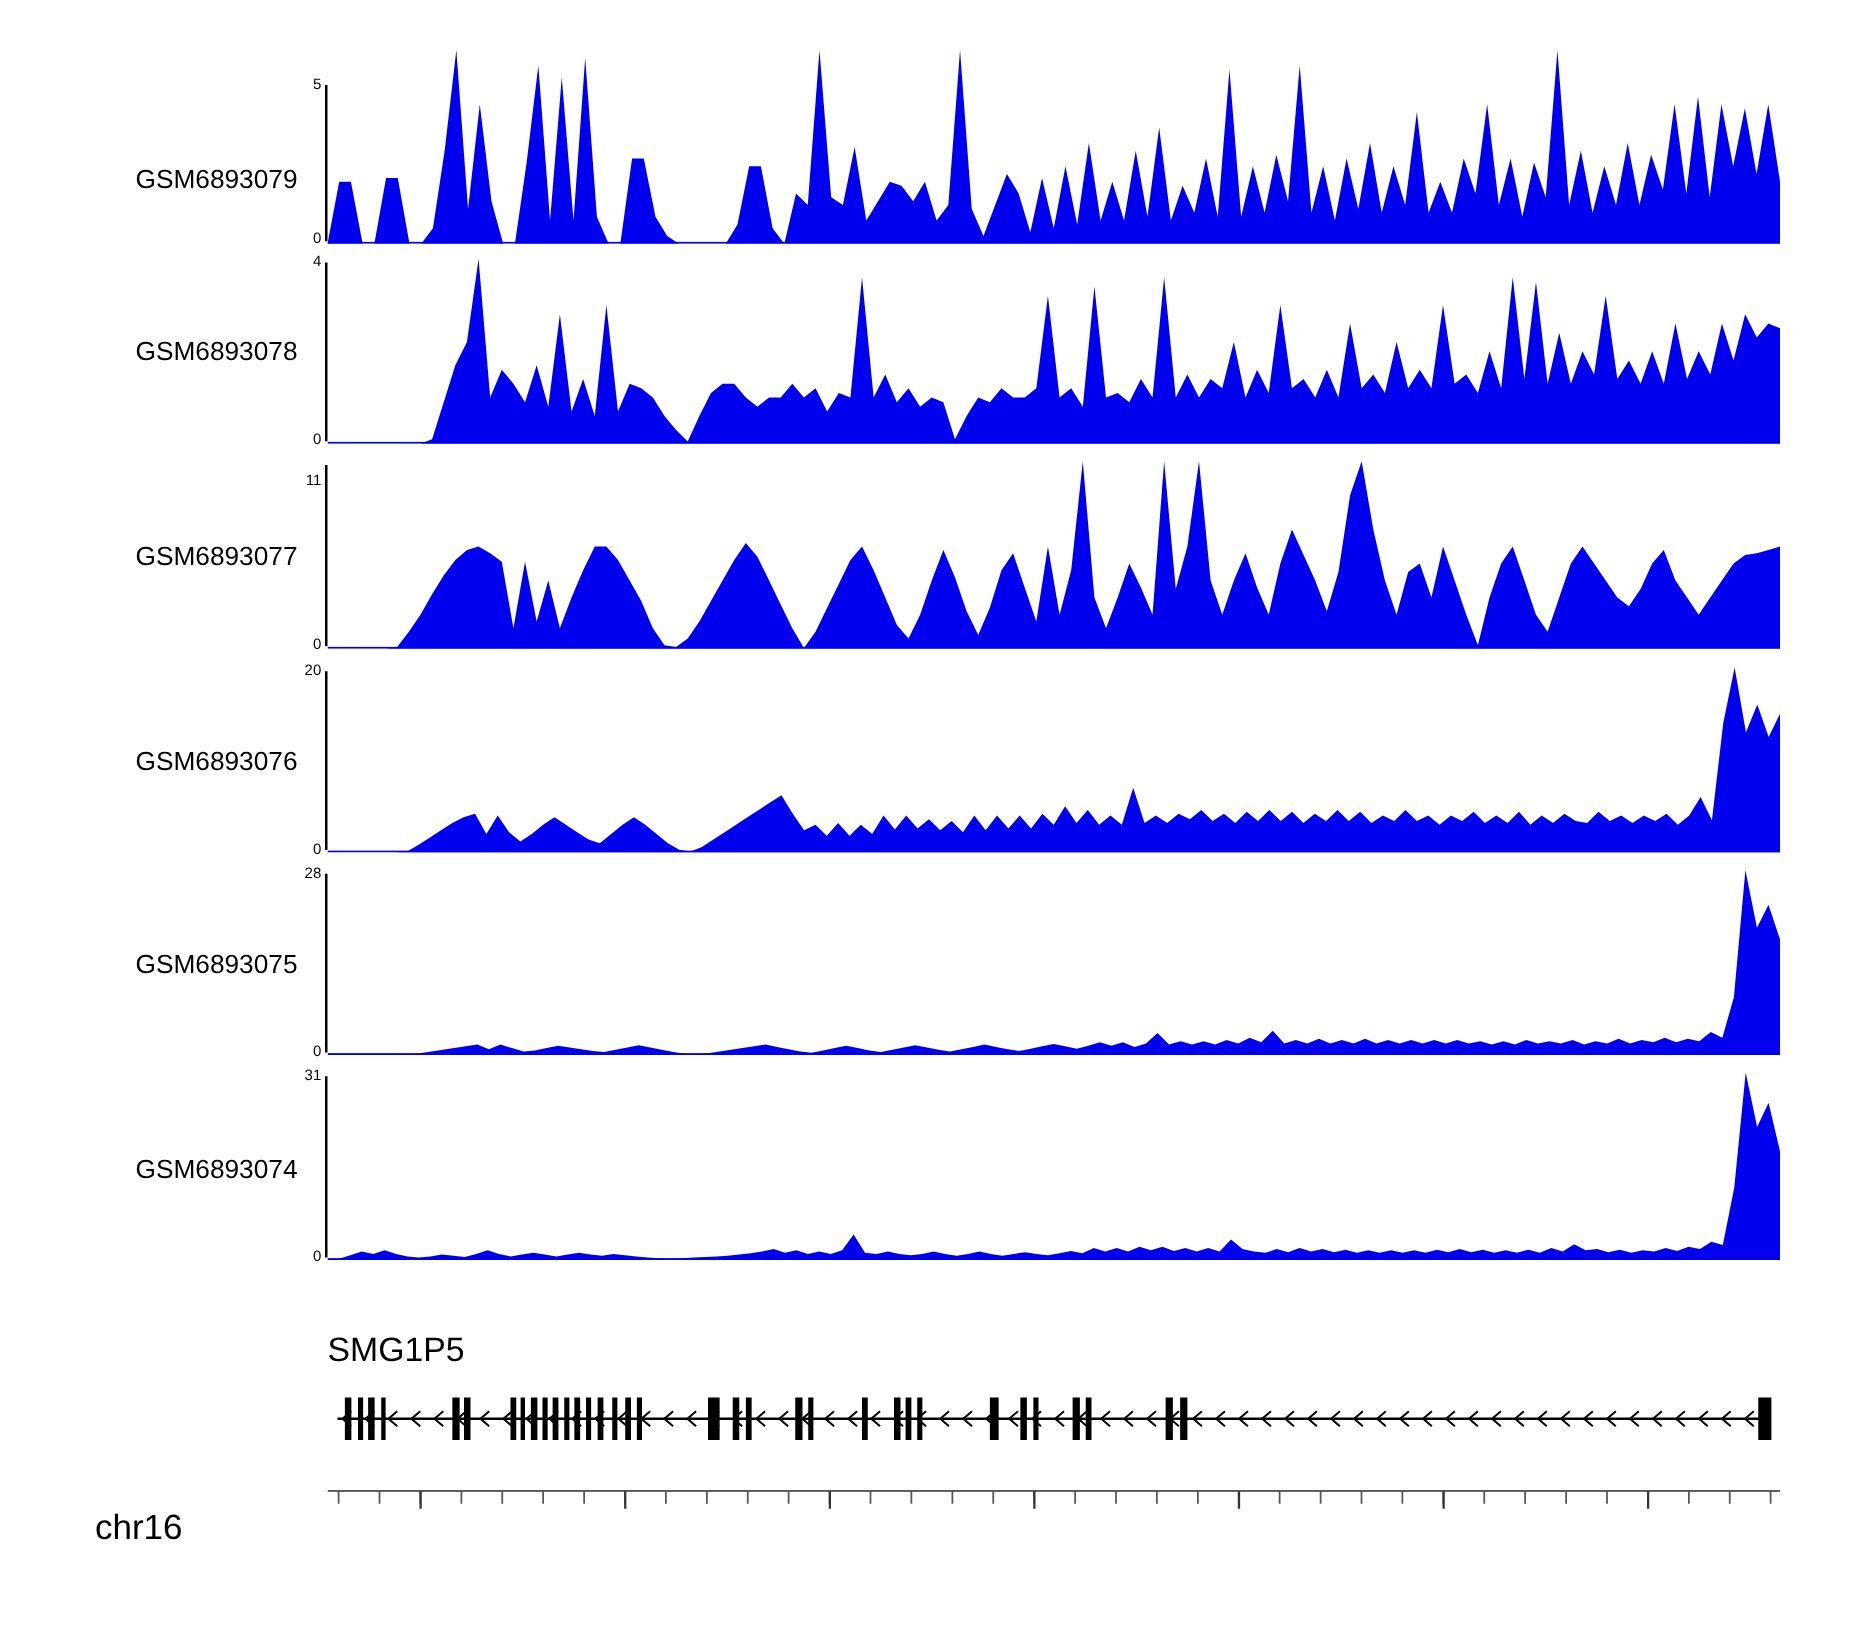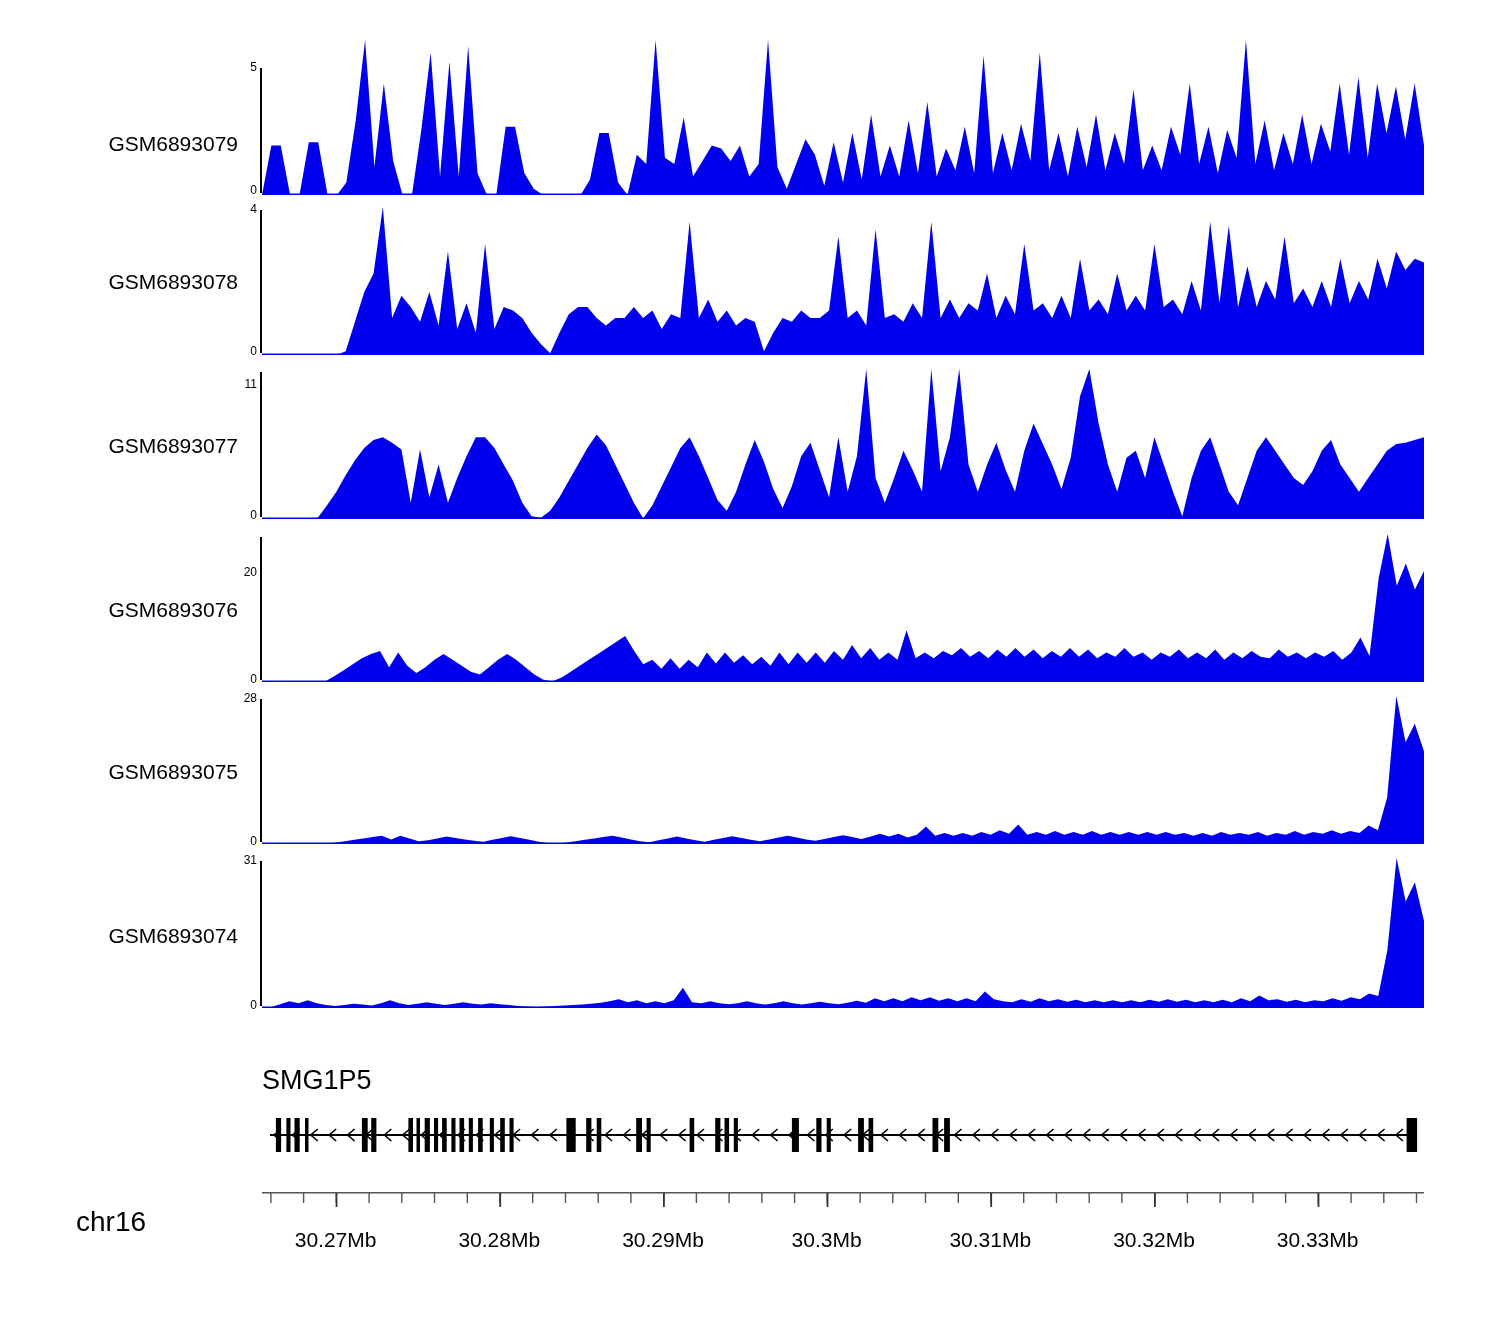--- a/index.html
+++ b/index.html
@@ -147,21 +147,21 @@
     <div class="plot-area" style="top:5px;">
       <svg class="track-svg" width="1162" height="152" viewBox="0 0 1162 152" preserveAspectRatio="none">
           <polygon points="0,152 0.00,152.00 9.30,152.00 18.59,152.00 27.89,152.00 37.18,152.00 46.48,152.00 55.78,150.64 65.07,138.36 74.37,124.73 83.66,108.36 92.96,93.36 102.26,81.09 111.55,72.91 120.85,70.18 130.14,75.64 139.44,82.45 148.74,135.64 158.03,82.45 167.33,130.18 176.62,97.45 185.92,135.64 195.22,111.09 204.51,89.27 213.81,70.18 223.10,70.18 232.40,81.09 241.70,97.45 250.99,113.82 260.29,135.64 269.58,149.27 278.88,150.64 288.18,143.82 297.47,130.18 306.77,113.82 316.06,97.45 325.36,81.09 334.66,67.45 343.95,78.36 353.25,97.45 362.54,116.55 371.84,135.64 381.14,151.32 390.43,138.36 399.73,119.27 409.02,100.18 418.32,81.09 427.62,70.18 436.91,89.27 446.21,111.09 455.50,132.91 464.80,143.82 474.10,124.73 483.39,97.45 492.69,72.91 501.98,94.73 511.28,122.00 520.58,141.09 529.87,119.27 539.17,89.27 548.46,75.64 557.76,102.91 567.06,130.18 576.35,70.18 585.65,124.73 594.94,89.27 604.24,2.00 613.54,111.09 622.83,135.64 632.13,111.09 641.42,83.82 650.72,102.91 660.02,124.73 669.31,2.00 678.61,104.27 687.90,70.18 697.20,2.00 706.50,97.45 715.79,124.73 725.09,97.45 734.38,75.64 743.68,102.91 752.98,124.73 762.27,83.82 771.57,56.55 780.86,77.00 790.16,97.45 799.46,122.00 808.75,90.64 818.05,29.27 827.34,2.00 836.64,56.55 845.94,97.45 855.23,124.73 864.53,90.64 873.82,83.82 883.12,111.09 892.42,70.18 901.71,97.45 911.01,124.73 920.30,149.27 929.60,111.09 938.90,83.82 948.19,70.18 957.49,97.45 966.78,124.73 976.08,138.36 985.38,111.09 994.67,83.82 1003.97,70.18 1013.26,83.82 1022.56,97.45 1031.86,111.09 1041.15,117.91 1050.45,104.27 1059.74,83.82 1069.04,72.91 1078.34,97.45 1087.63,111.09 1096.93,124.73 1106.22,111.09 1115.52,97.45 1124.82,83.82 1134.11,77.00 1143.41,75.64 1152.70,72.91 1162.00,70.18 1162,152" fill="#0000ee"></polygon>
           <rect x="0" y="150.5" width="1162" height="1.5" fill="#0000ee"></rect>
         </svg>
     </div>
   </div>
 
   <div class="track" style="top:528px;height:160px;">
     <div class="track-label" style="top:70px;">GSM6893076</div>
-    <div class="axis-max" style="top:3px;margin-top:36px;">20</div>
+    <div class="axis-max" style="top:3px;">20</div>
     <div class="axis-min" style="top:146px;">0</div>
     <div class="axis-line" style="top:9px;height:143px;"></div>
     <div class="plot-area" style="top:4px;">
       <svg class="track-svg" width="1162" height="150" viewBox="0 0 1162 150" preserveAspectRatio="none">
           <polygon points="0,150 0.00,150.00 9.08,150.00 18.16,150.00 27.23,150.00 36.31,150.00 45.39,150.00 54.47,150.00 63.55,149.26 72.63,144.08 81.70,138.16 90.78,132.24 99.86,126.32 108.94,121.88 118.02,118.92 127.09,135.20 136.17,120.40 145.25,133.72 154.33,141.12 163.41,135.20 172.48,127.80 181.56,121.88 190.64,127.80 199.72,133.72 208.80,139.64 217.88,142.60 226.95,135.20 236.03,127.80 245.11,121.88 254.19,127.80 263.27,135.20 272.34,142.60 281.42,147.78 290.50,149.26 299.58,145.56 308.66,139.64 317.73,133.72 326.81,127.80 335.89,121.88 344.97,115.96 354.05,110.04 363.13,104.12 372.20,118.92 381.28,132.24 390.36,127.80 399.44,136.68 408.52,126.32 417.59,136.68 426.67,127.80 435.75,135.20 444.83,120.40 453.91,131.50 462.98,120.40 472.06,130.76 481.14,123.36 490.22,132.24 499.30,124.84 508.38,133.72 517.45,120.40 526.53,132.24 535.61,120.40 544.69,130.76 553.77,120.40 562.84,130.76 571.92,118.92 581.00,127.80 590.08,113.00 599.16,126.32 608.23,115.96 617.31,127.80 626.39,120.40 635.47,127.80 644.55,98.20 653.63,126.32 662.70,120.40 671.78,126.32 680.86,118.92 689.94,123.36 699.02,115.96 708.09,124.84 717.17,118.92 726.25,126.32 735.33,117.44 744.41,124.84 753.48,115.96 762.56,124.84 771.64,117.44 780.72,126.32 789.80,118.92 798.88,124.84 807.95,115.96 817.03,124.84 826.11,117.44 835.19,126.32 844.27,120.40 853.34,124.84 862.42,115.96 871.50,124.84 880.58,120.40 889.66,127.80 898.73,120.40 907.81,124.84 916.89,117.44 925.97,126.32 935.05,120.40 944.13,126.32 953.20,117.44 962.28,127.80 971.36,120.40 980.44,126.32 989.52,118.92 998.59,124.84 1007.67,126.32 1016.75,117.44 1025.83,124.84 1034.91,120.40 1043.98,126.32 1053.06,120.40 1062.14,124.84 1071.22,118.92 1080.30,127.80 1089.38,120.40 1098.45,105.60 1107.53,124.10 1116.61,46.40 1125.69,2.00 1134.77,53.80 1143.84,31.60 1152.92,57.50 1162.00,39.00 1162,150" fill="#0000ee"></polygon>
           <rect x="0" y="148.5" width="1162" height="1.5" fill="#0000ee"></rect>
         </svg>
     </div>
   </div>
 
@@ -339,23 +339,14 @@
         <rect x="1153.8" y="7" width="1.4" height="10" fill="#555"></rect>
         <rect x="73.6" y="7" width="1.8" height="14" fill="#333"></rect>
         <rect x="237.3" y="7" width="1.8" height="14" fill="#333"></rect>
         <rect x="401.0" y="7" width="1.8" height="14" fill="#333"></rect>
         <rect x="564.6" y="7" width="1.8" height="14" fill="#333"></rect>
         <rect x="728.3" y="7" width="1.8" height="14" fill="#333"></rect>
         <rect x="892.0" y="7" width="1.8" height="14" fill="#333"></rect>
         <rect x="1055.6" y="7" width="1.8" height="14" fill="#333"></rect>
       </svg>
   </div>
-  <div class="ruler-ticklabels" id="ruler-labels">
-      <div class="tick-label" style="left: 73.6px;">30.27Mb</div>
-      <div class="tick-label" style="left: 237.3px;">30.28Mb</div>
-      <div class="tick-label" style="left: 401px;">30.29Mb</div>
-      <div class="tick-label" style="left: 564.6px;">30.3Mb</div>
-      <div class="tick-label" style="left: 728.3px;">30.31Mb</div>
-      <div class="tick-label" style="left: 892px;">30.32Mb</div>
-      <div class="tick-label" style="left: 1055.6px;">30.33Mb</div>
-    </div>
 
 </div>
 
 </body></html>

